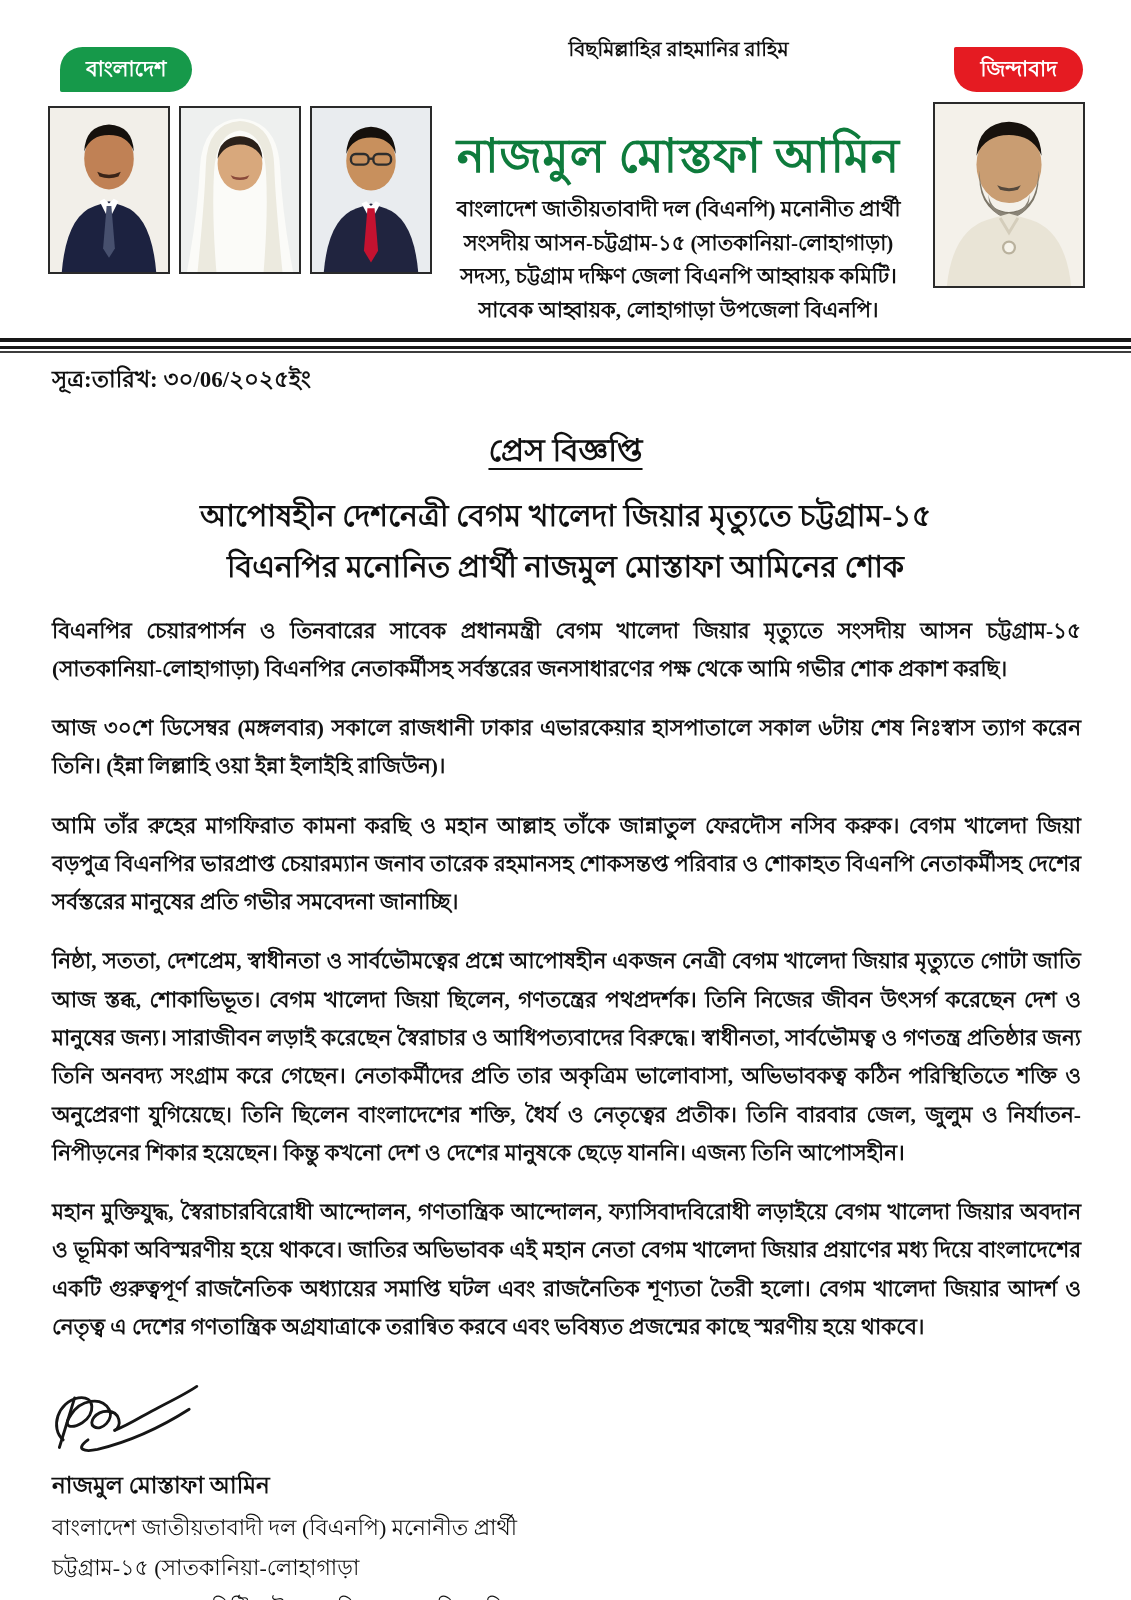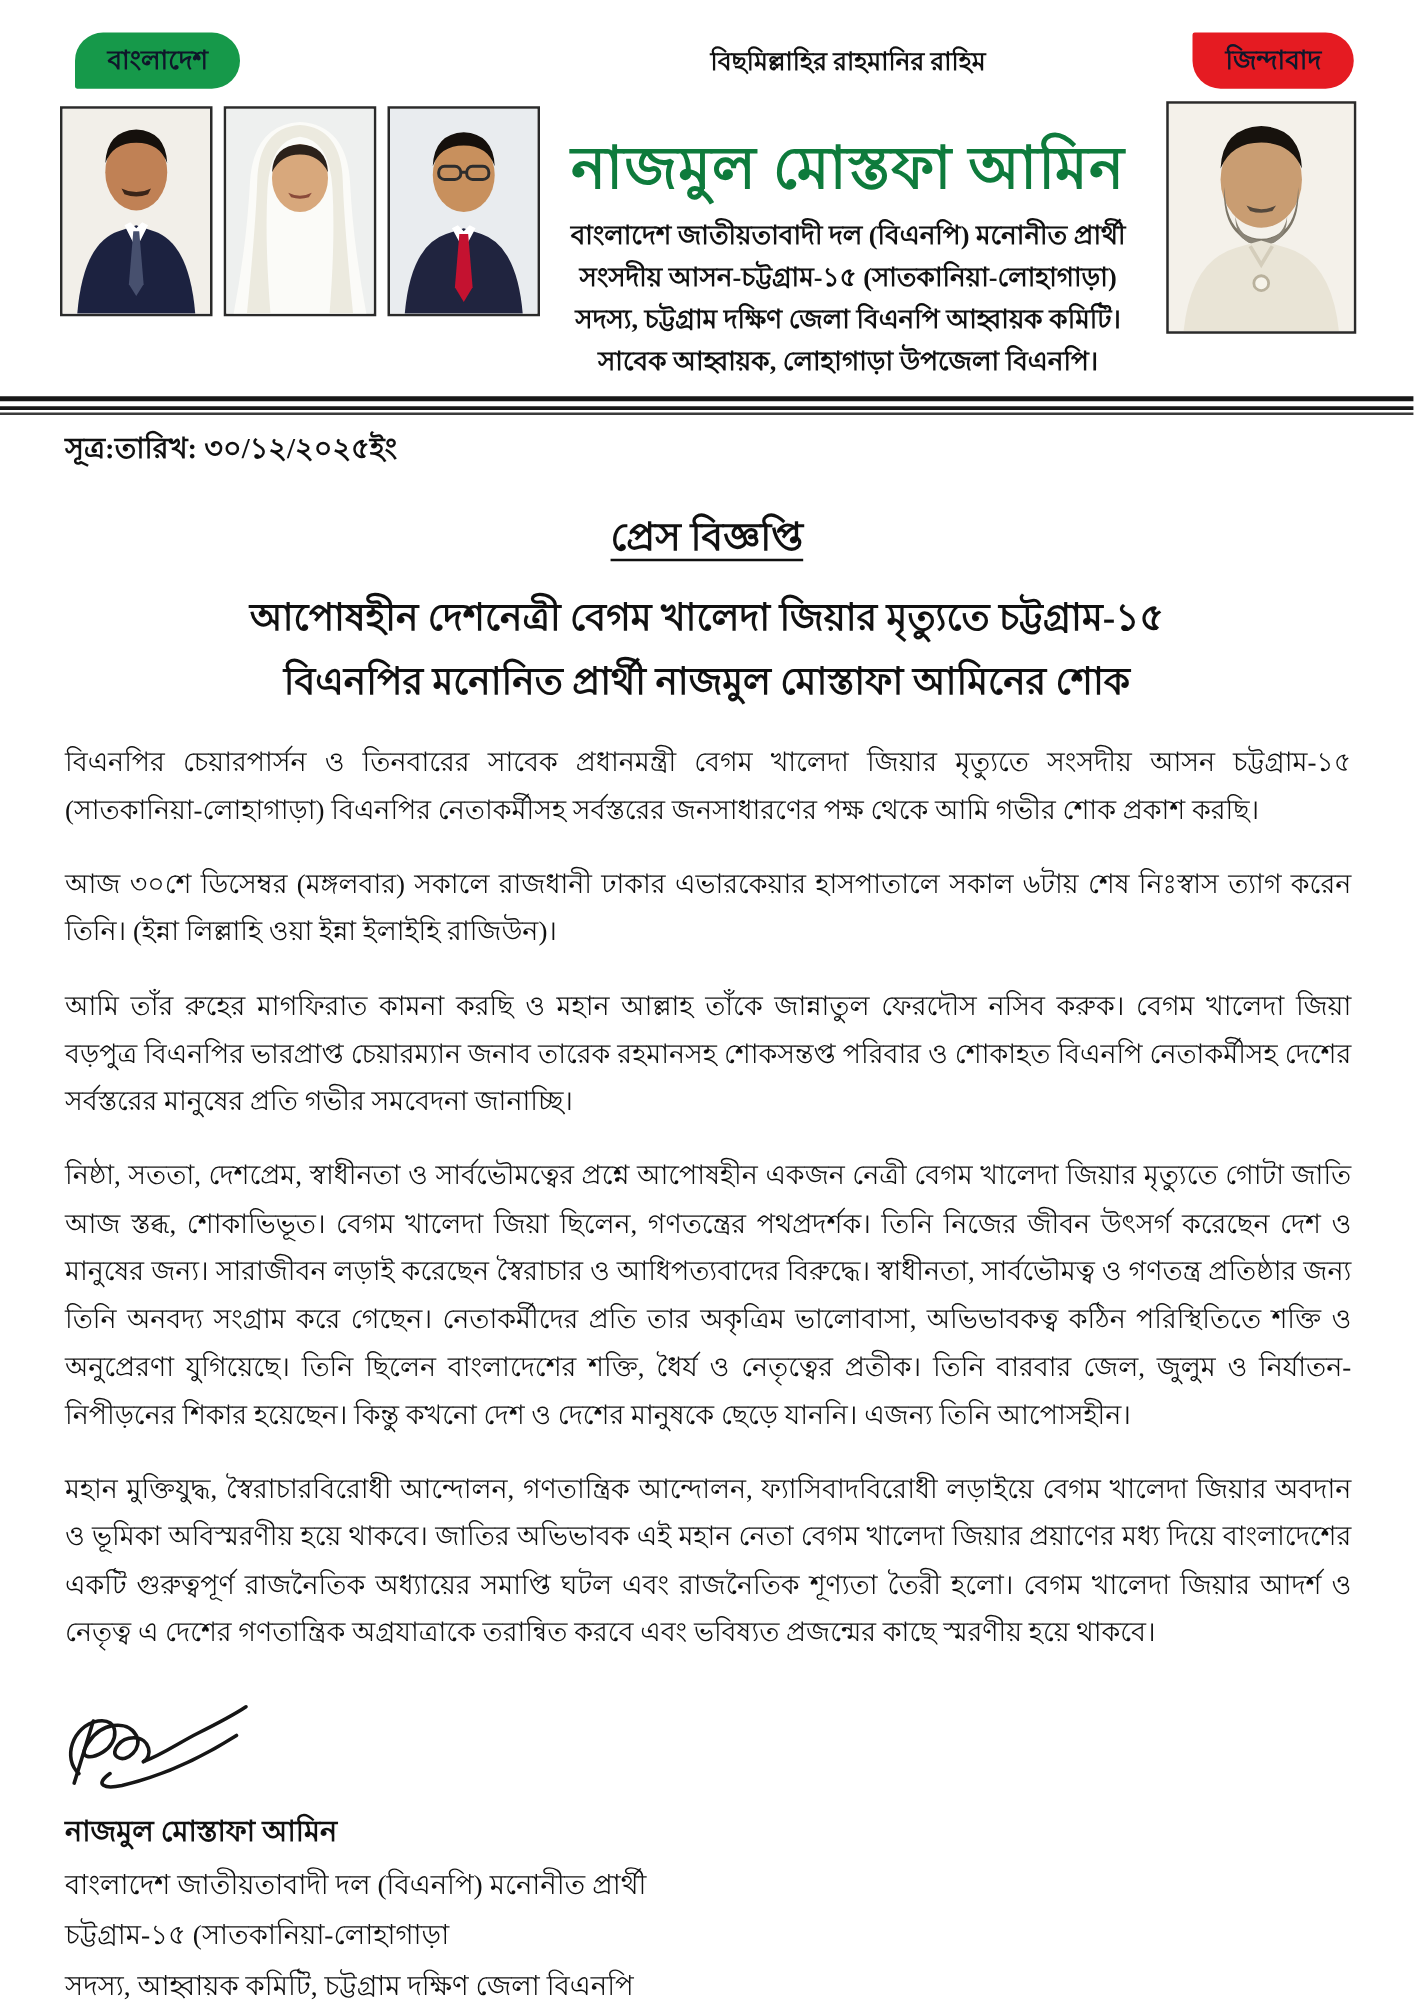--- a/index.html
+++ b/index.html
@@ -21,27 +21,28 @@
   .header {
     display: grid;
     grid-template-columns: 392px 1fr 168px;
     grid-template-areas:
       "badgeL bismillah badgeR"
       "photos titleblk  photoR";
     padding: 26px 46px 0 48px;
     column-gap: 6px;
   }
   .badge {
-    color: #0f172a;
+    color: #ffffff;
     font-weight: bold;
     font-size: 21px;
     padding: 10px 26px;
     display: inline-block;
     line-height: 1.2;
     align-self: start;
+    margin-top: 21px;
   }
   .badge-left {
     grid-area: badgeL;
     justify-self: start;
     margin-left: 12px;
     background: var(--badge-green, #16994a);
     border-radius: 26px 26px 26px 2px;
   }
   .badge-right {
     grid-area: badgeR;
@@ -131,20 +132,21 @@
   }
   .pr-headline {
     text-align: center;
     font-size: 30px;
     font-weight: bold;
     line-height: 1.7;
     margin-top: 12px;
   }
   .body-copy {
     padding: 20px 50px 0 52px;
+    font-weight: bold;
   }
   .body-copy p {
     font-size: 21.5px;
     line-height: 1.78;
     text-align: justify;
     margin-bottom: 21px;
   }
   .closing {
     padding-left: 52px;
     font-size: 23px;
@@ -245,21 +247,21 @@
   
   <div class="rule-wrap">
     <div class="rule-a"></div>
     <div class="rule-b"></div>
     <div class="rule-c"></div>
   </div>
 
   
   <div class="meta-row">
     <span>সূত্র:</span>
-    <span>তারিখ: ৩০/১২/২০২৫ইং</span>
+    <span>তারিখ: ৩০/06/২০২৫ইং</span>
   </div>
 
   
   <div class="pr-heading">প্রেস বিজ্ঞপ্তি</div>
 
   <div class="pr-headline">
     <div>আপোষহীন দেশনেত্রী বেগম খালেদা জিয়ার মৃত্যুতে চট্টগ্রাম-১৫</div>
     <div>বিএনপির মনোনিত প্রার্থী নাজমুল মোস্তাফা আমিনের শোক</div>
   </div>
 

